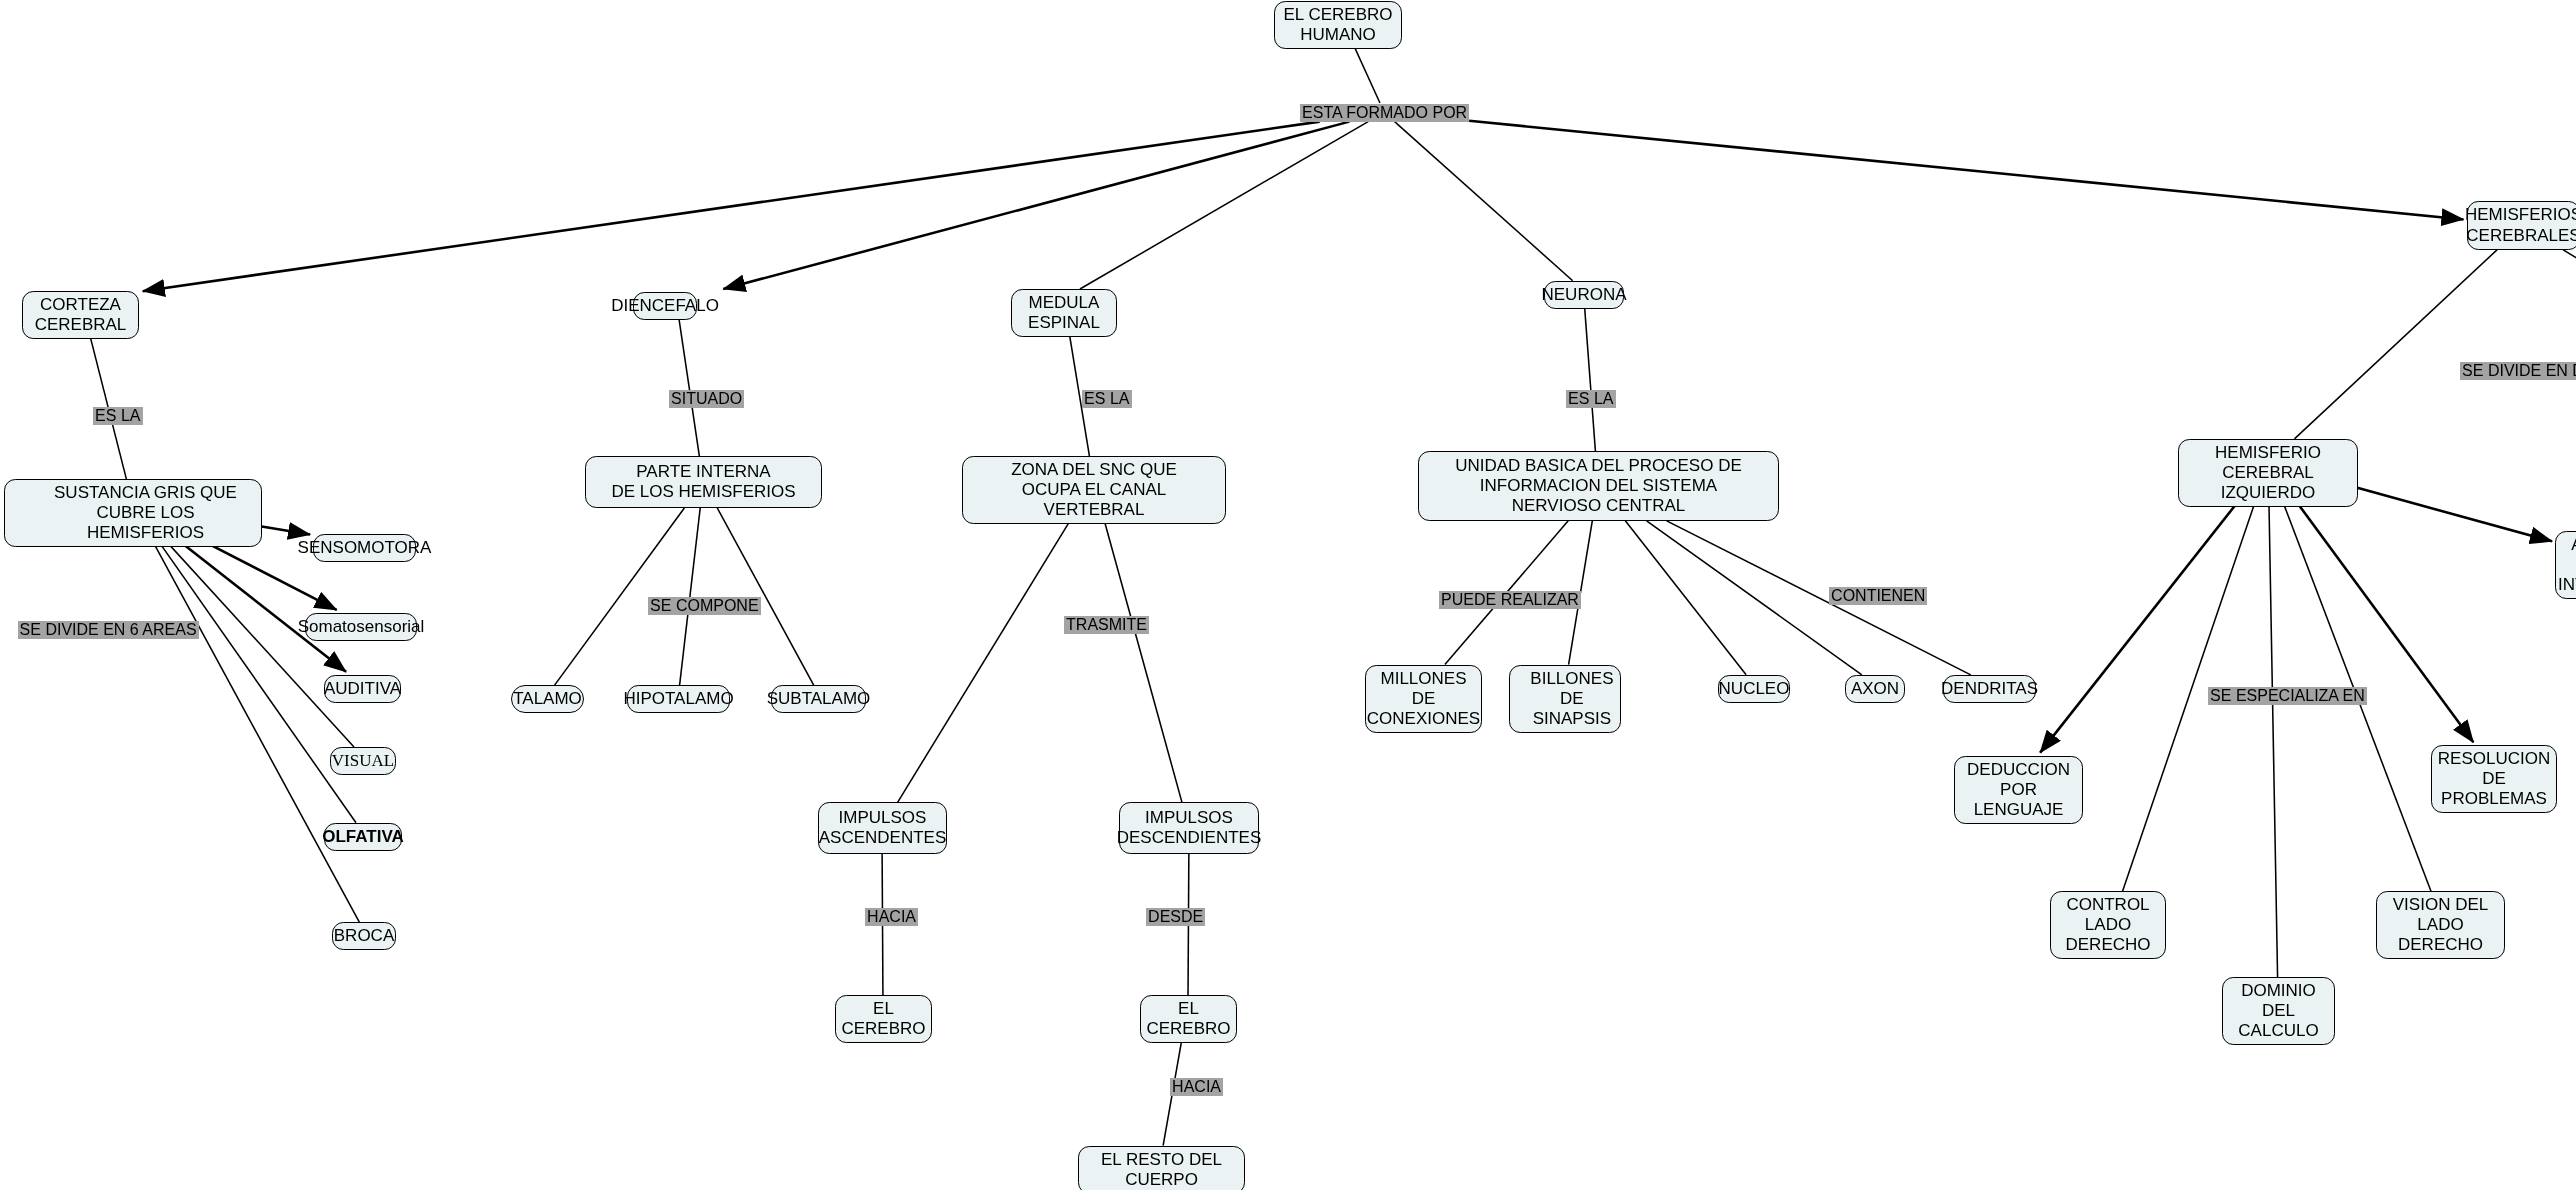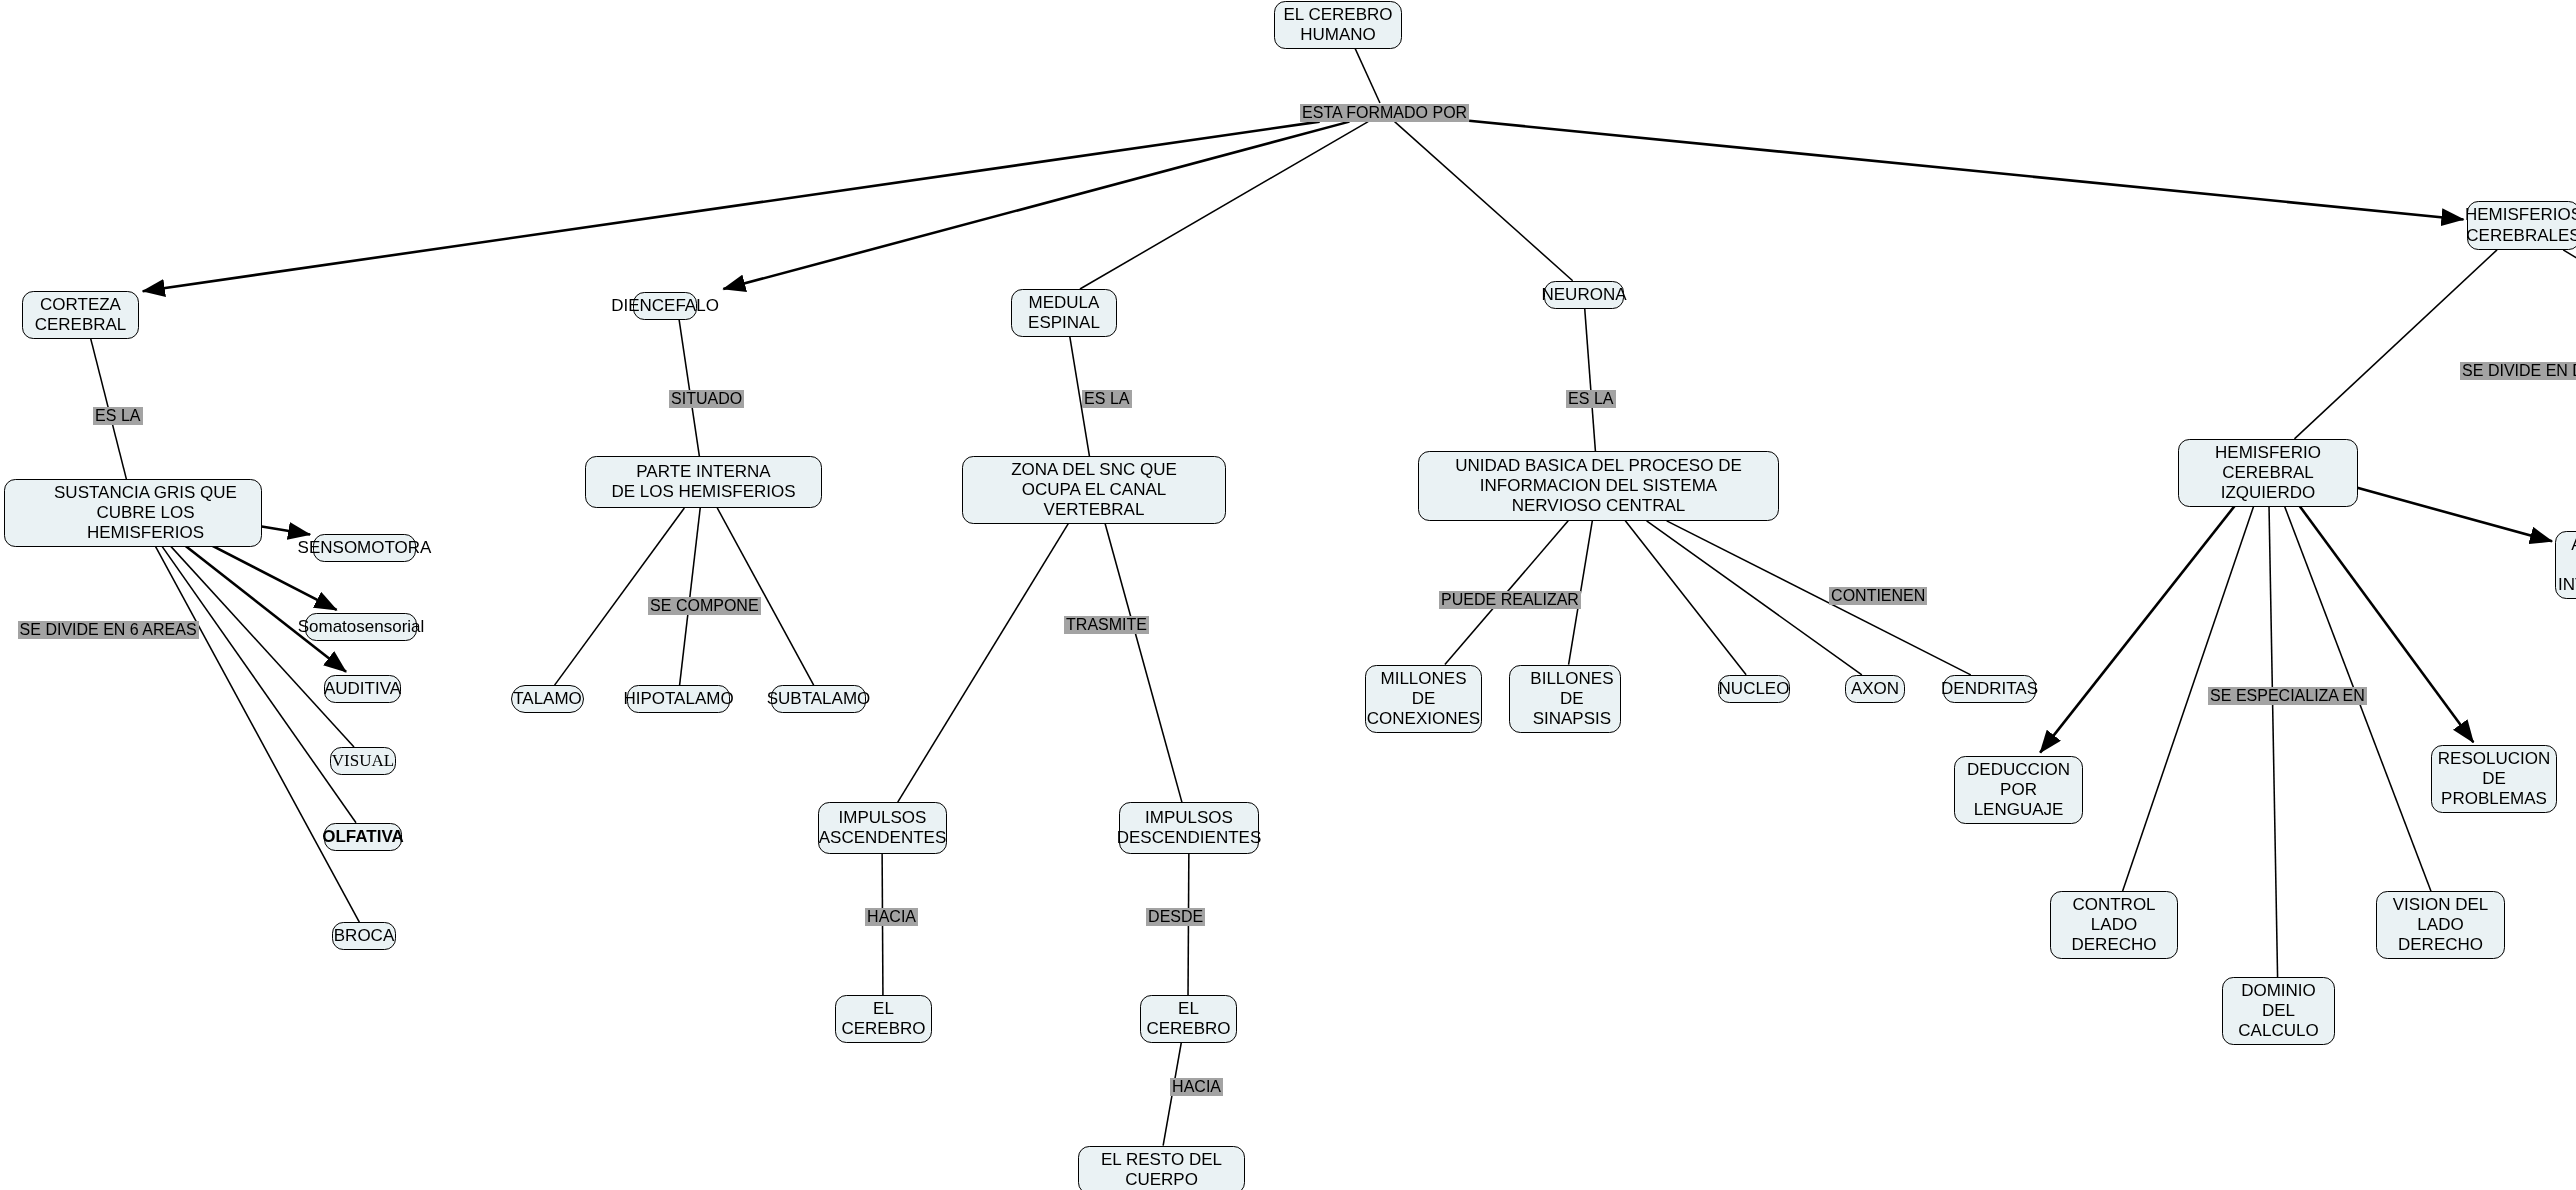--- a/index.html
+++ b/index.html
@@ -132,21 +132,21 @@
       <div class="node" style="left: 2467px; top: 201px; width: 113px; min-height: 49px;">HEMISFERIOS
 CEREBRALES</div>
       <div class="node" style="left: 2178px; top: 439px; width: 180px; min-height: 49px;">HEMISFERIO CEREBRAL
 IZQUIERDO</div>
       <div class="node" style="left: 2555px; top: 531px; width: 94px; min-height: 49px;">AMBOS SE
 INTEGRAN</div>
       <div class="node" style="left: 1954px; top: 756px; width: 129px; min-height: 49px;">DEDUCCION
 POR LENGUAJE</div>
       <div class="node" style="left: 2431px; top: 745px; width: 126px; min-height: 49px;">RESOLUCION DE
 PROBLEMAS</div>
-      <div class="node" style="left: 2050px; top: 891px; width: 128px; min-height: 49px;">CONTROL LADO
+      <div class="node" style="left: 2050px; top: 891px; width: 116px; min-height: 49px;">CONTROL LADO
 DERECHO</div>
       <div class="node" style="left: 2222px; top: 977px; width: 113px; min-height: 49px;">DOMINIO DEL
 CALCULO</div>
       <div class="node" style="left: 2376px; top: 891px; width: 129px; min-height: 49px;">VISION DEL
 LADO DERECHO</div>
     </div>
   <div id="label-layer">
       <span class="elabel" style="left: 1300px; top: 104px;">ESTA FORMADO POR</span>
       <span class="elabel" style="left: 93px; top: 407px;">ES LA</span>
       <span class="elabel" style="left: 17.5px; top: 621px;">SE DIVIDE EN 6 AREAS</span>

